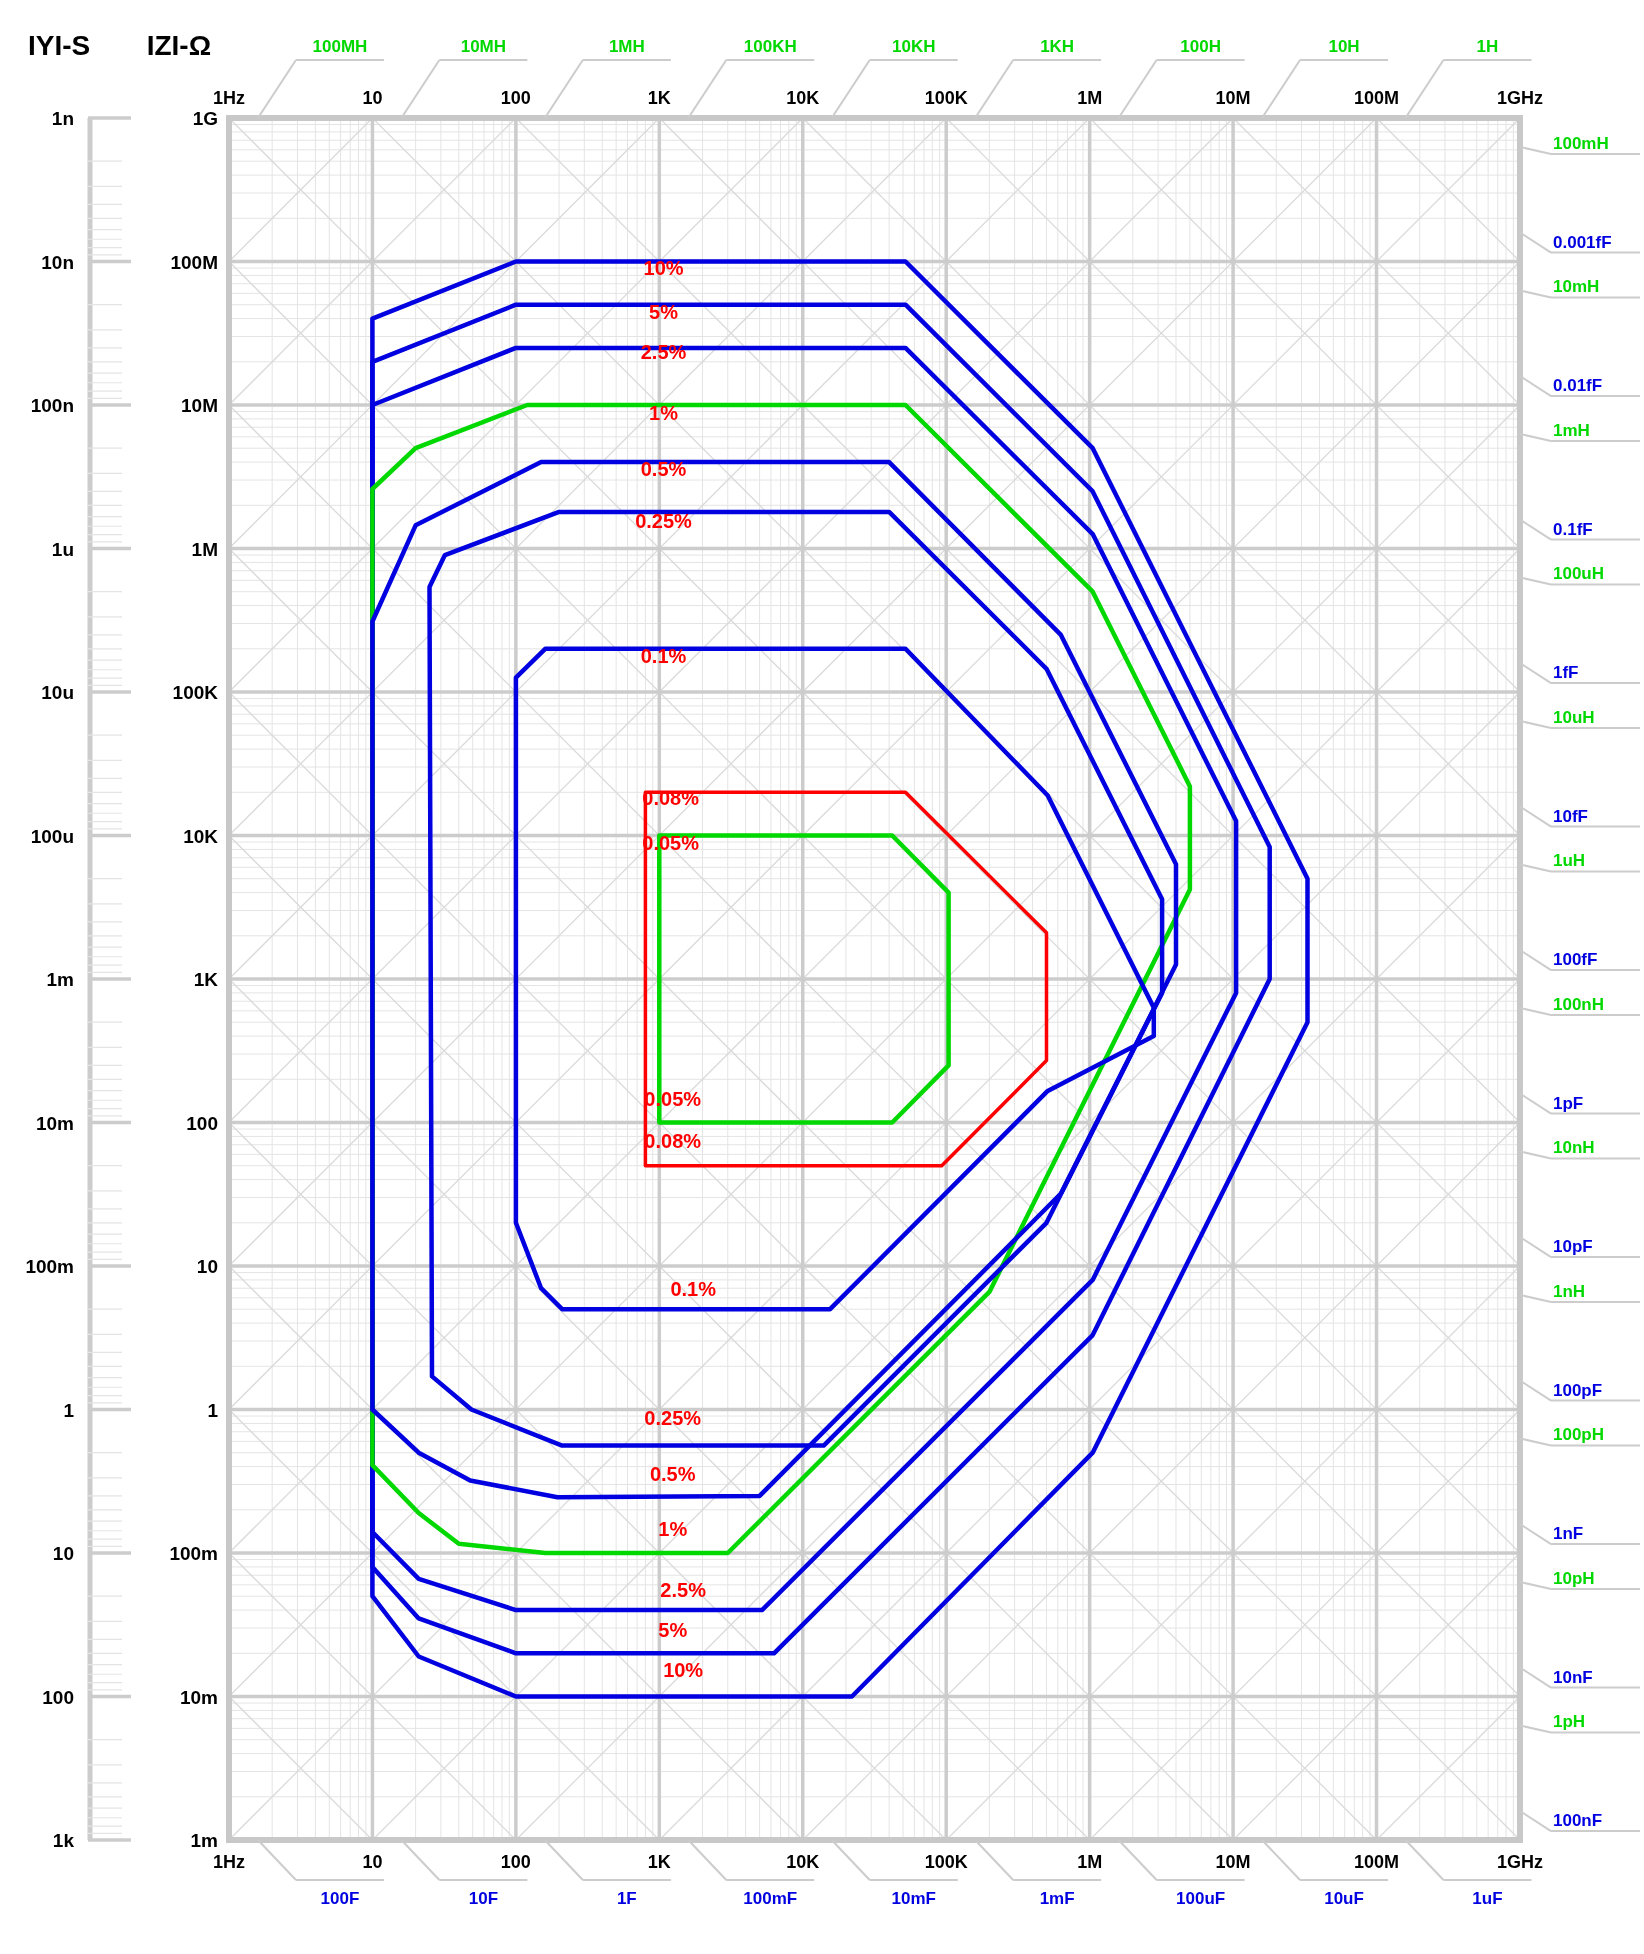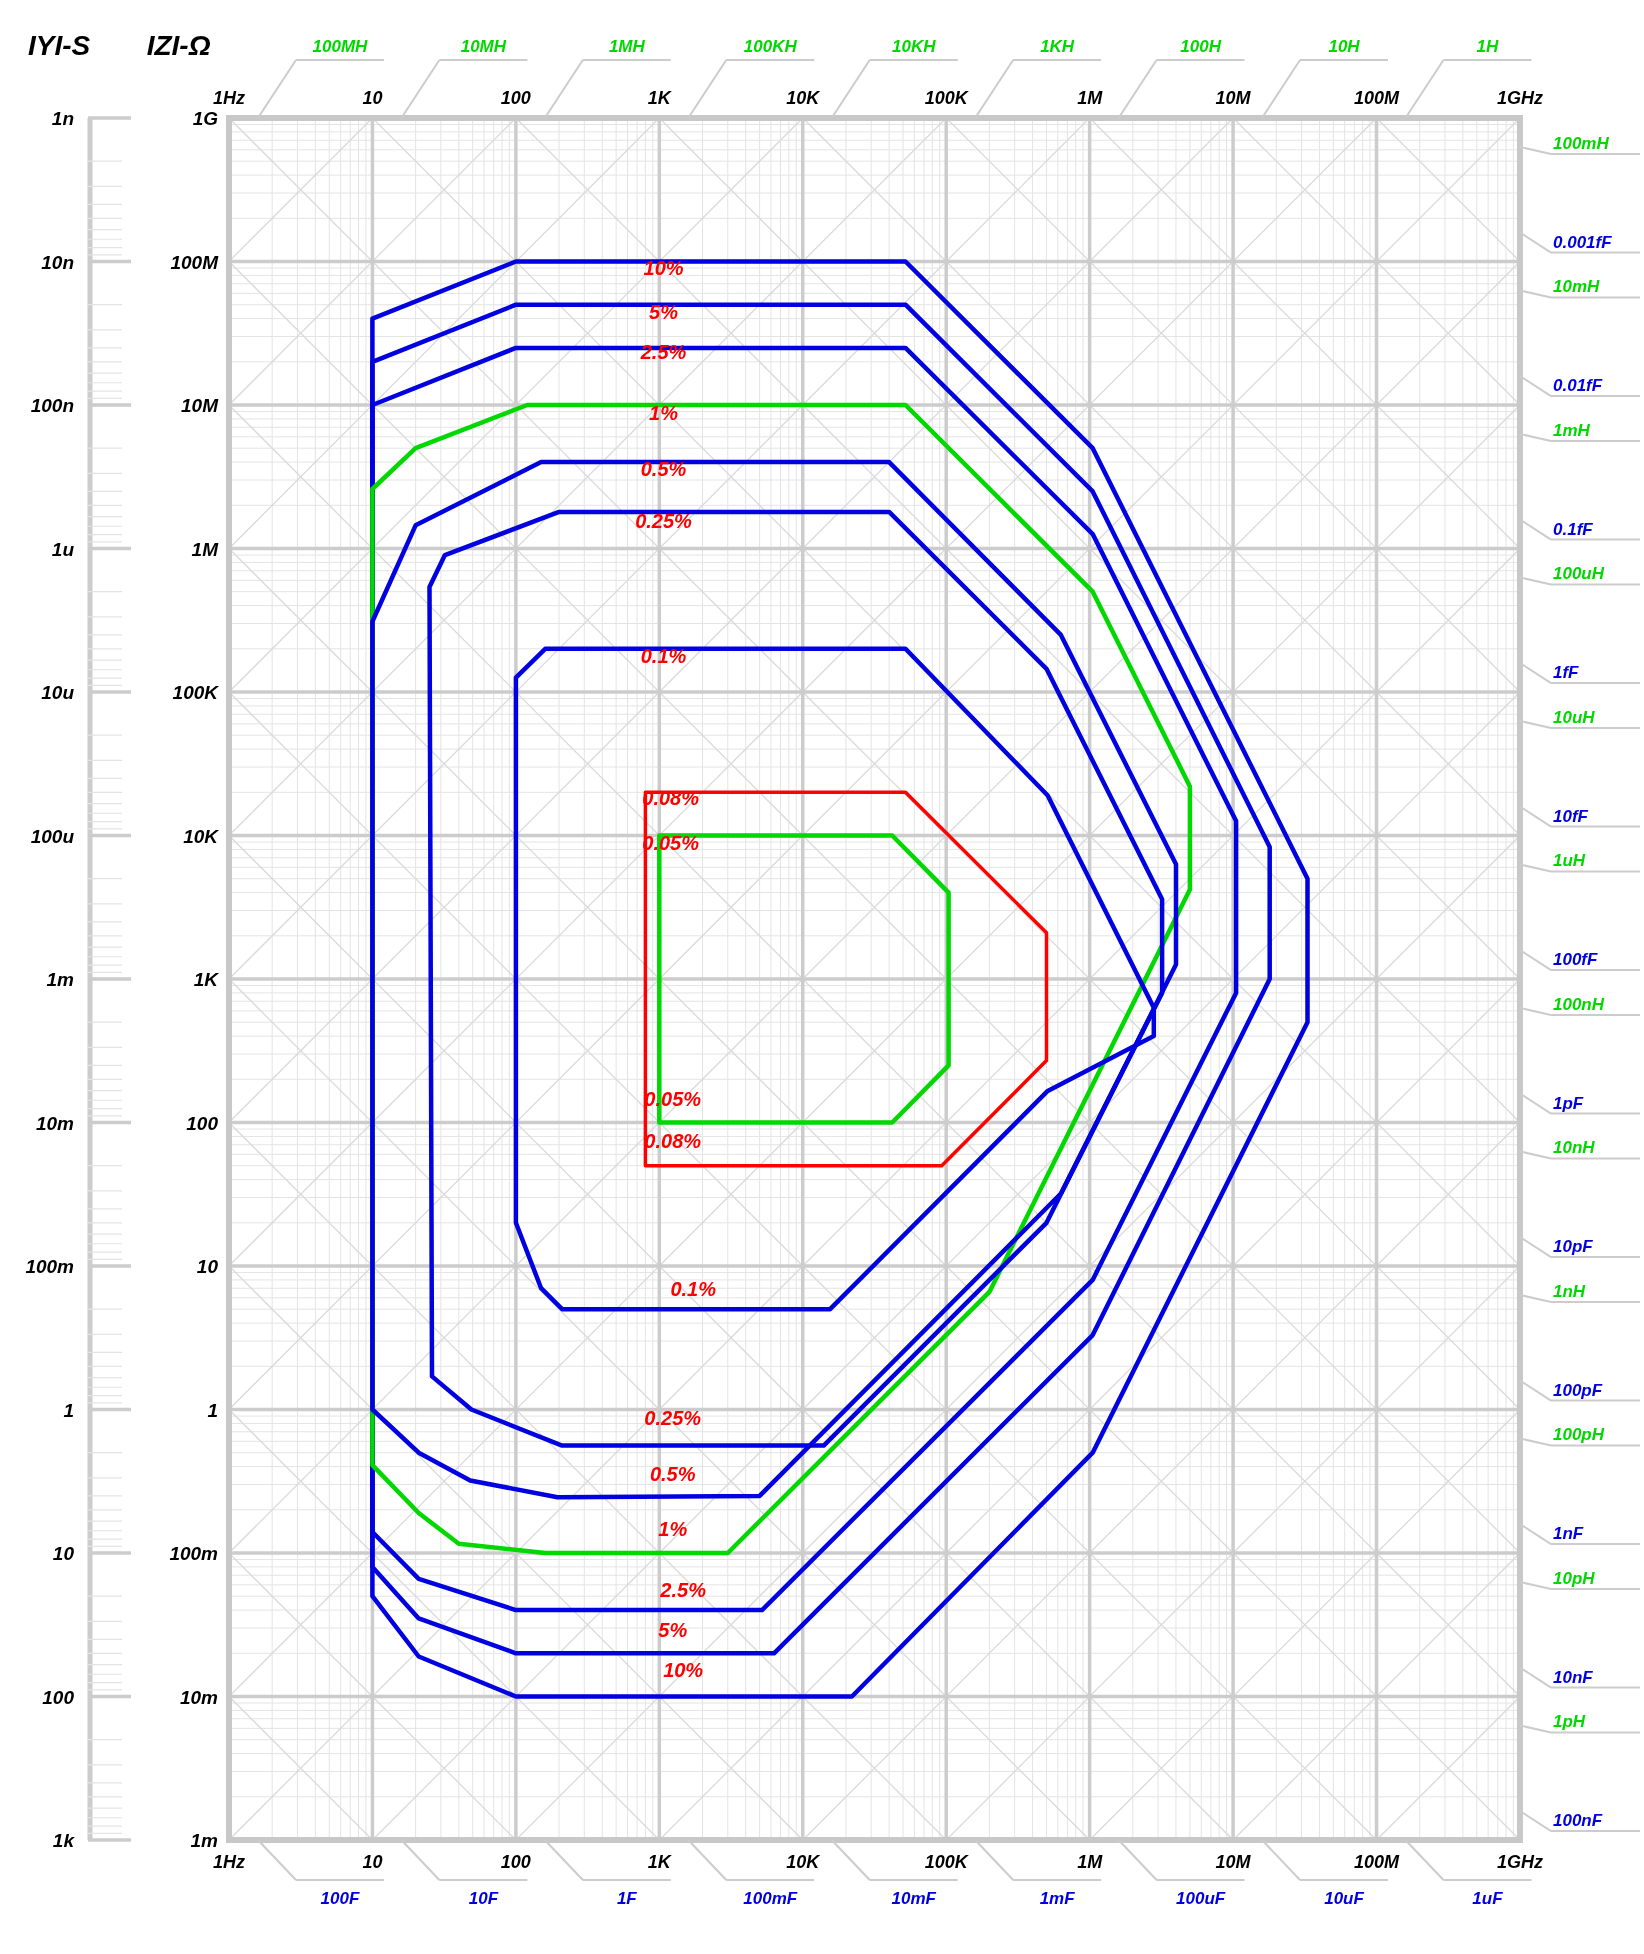--- a/index.html
+++ b/index.html
@@ -1,16 +1,16 @@
 <!DOCTYPE html>
 <html><head>
 <meta charset="utf-8">
 <style>
   html,body{margin:0;padding:0;background:#ffffff;font-family:"Liberation Sans","DejaVu Sans",sans-serif;}
-  #stage{position:relative;width:1644px;height:1954px;background:#fff;overflow:hidden;font-style:italic;}
+  #stage{position:relative;width:1644px;height:1954px;background:#fff;overflow:hidden;}
   #titles{position:absolute;top:30px;left:28px;z-index:5;}
   .ax-title{display:inline-block;font-weight:bold;font-size:28px;color:#000;}
   #title-imp{margin-left:52px;}
   svg{position:absolute;top:0;left:0;}
   text{font-family:"Liberation Sans","DejaVu Sans",sans-serif;}
 </style>
 </head>
 <body>
 
 <div id="stage">

